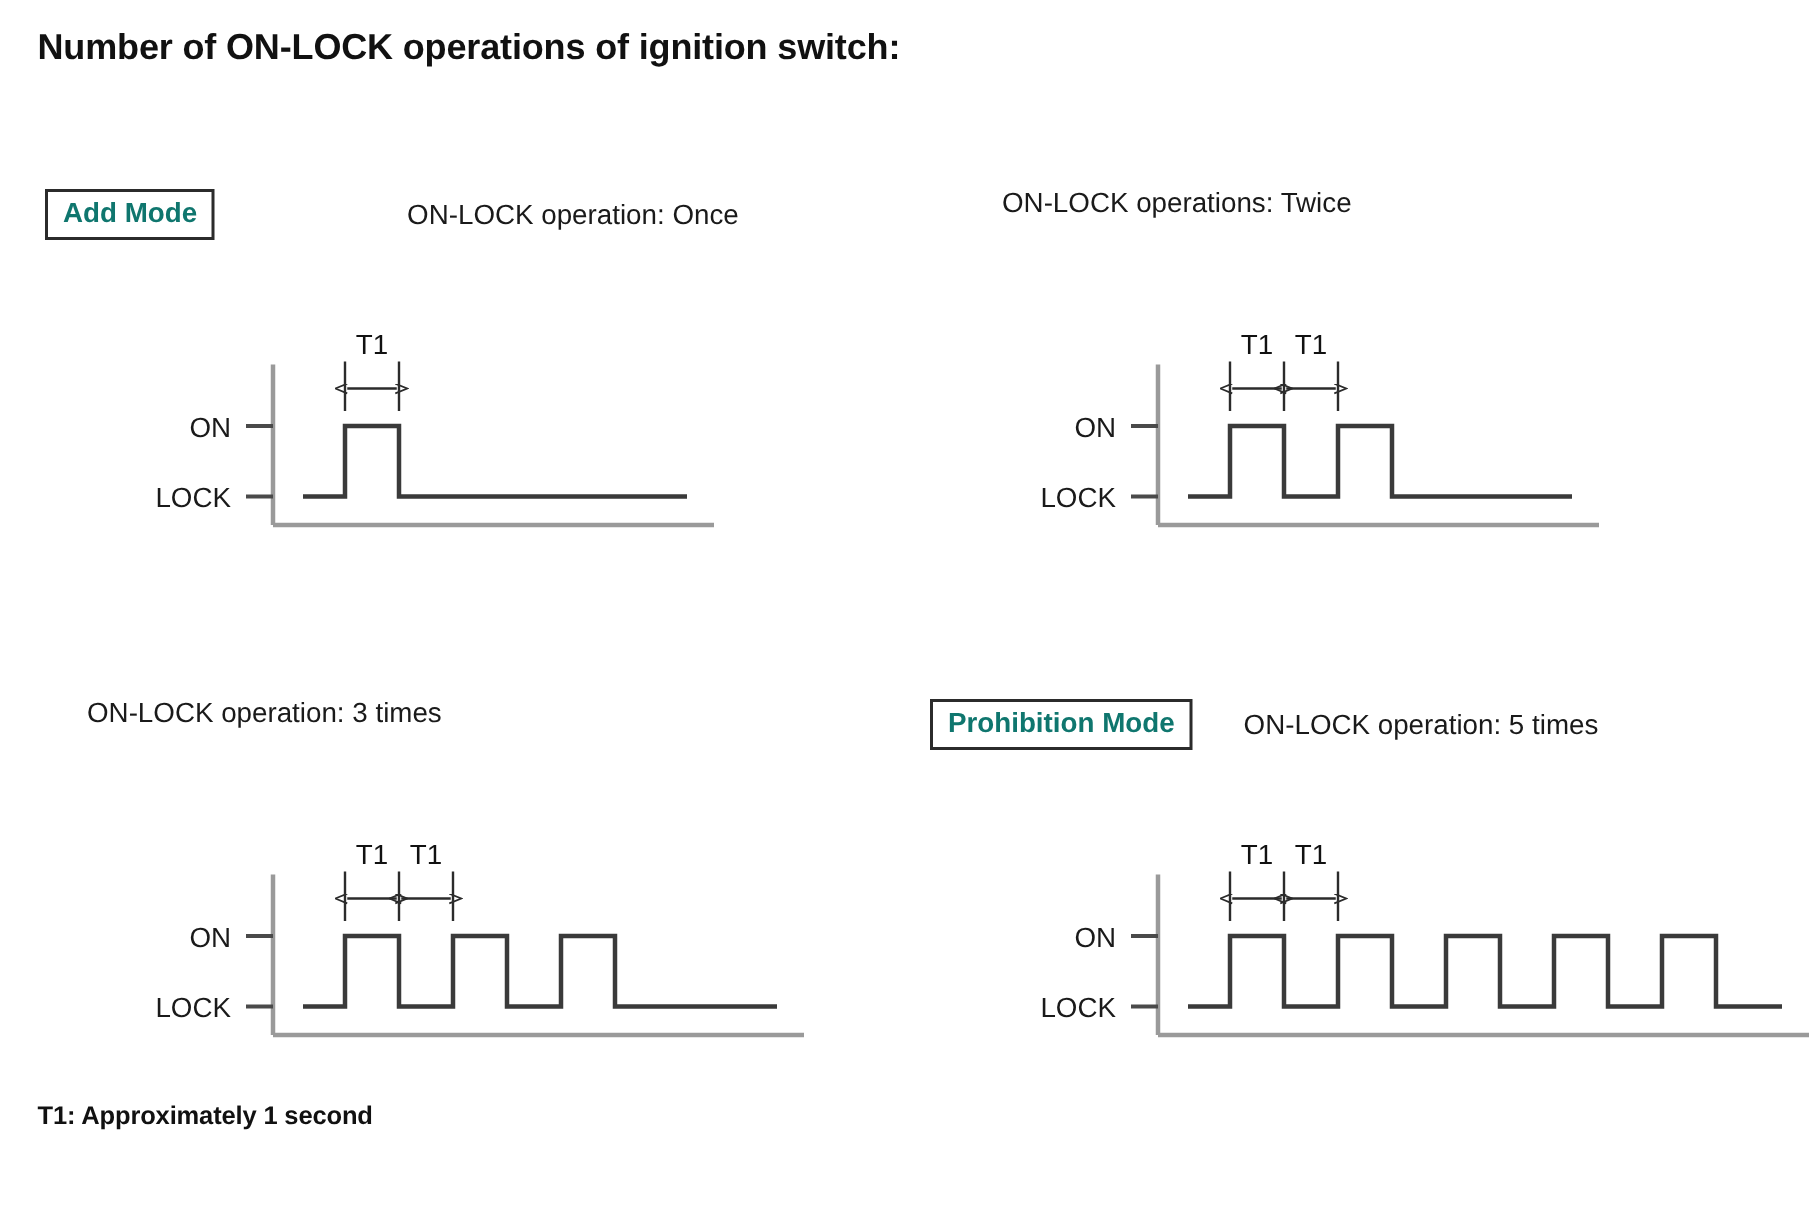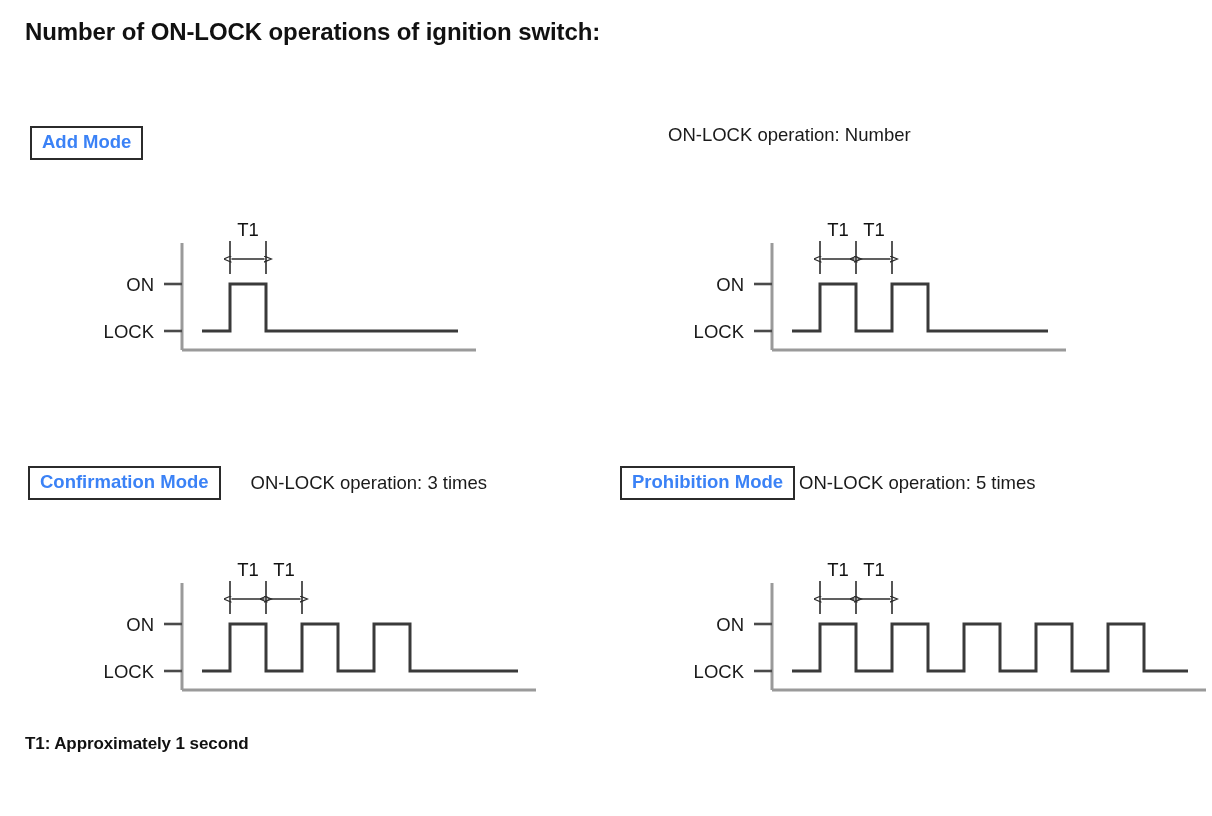--- a/index.html
+++ b/index.html
@@ -53,21 +53,21 @@
     align-items: center;
     white-space: nowrap;
   }
   .mode-box {
     border: 2px solid #2b2b2b;
     background: #ffffff;
     padding: 5px 10px 6px 10px;
     font-size: 18.5px;
     font-weight: bold;
     line-height: 1.0;
-    color: #3b82f6;
+    color: #0f766e;
     white-space: nowrap;
     box-sizing: border-box;
   }
   .op-text {
     font-size: 18.5px;
     font-weight: normal;
     color: #1a1a1a;
     white-space: nowrap;
     line-height: 1.0;
   }
@@ -92,20 +92,21 @@
 </style>
 </head>
 <body>
 
 <div class="page-title">Number of ON-LOCK operations of ignition switch:</div>
 
 <div id="panels-root">
     <div class="panel" style="left: 30px; top: 126px;">
       <div class="panel-header">
         <div class="mode-box">Add Mode</div>
+        <div class="op-text" style="margin-left: 128px;">ON-LOCK operation: Once</div>
       </div>
       <div class="wave-wrap" style="left: 20px; top: 90px;">
         <svg class="wave-svg" width="430" height="145" viewBox="0 0 430 145">
           <defs>
             <marker id="ah-add-mode-s" markerWidth="9" markerHeight="9" refX="8" refY="3.2" orient="auto" markerUnits="userSpaceOnUse">
               <path d="M8,0 L0,3.2 L8,6.4" fill="none" stroke="#2b2b2b" stroke-width="1.2"></path>
             </marker>
             <marker id="ah-add-mode-e" markerWidth="9" markerHeight="9" refX="1" refY="3.2" orient="auto" markerUnits="userSpaceOnUse">
               <path d="M0,0 L8,3.2 L0,6.4" fill="none" stroke="#2b2b2b" stroke-width="1.2"></path>
             </marker>
@@ -119,21 +120,21 @@
           <path d="M152,115 L180,115 L180,68 L216,68 L216,115 L408,115" fill="none" stroke="#3a3a3a" stroke-width="3" stroke-linejoin="miter" stroke-linecap="butt"></path>
           <line x1="180" y1="25" x2="180" y2="58" stroke="#2b2b2b" stroke-width="1.6"></line>
           <line x1="216" y1="25" x2="216" y2="58" stroke="#2b2b2b" stroke-width="1.6"></line>
           <line x1="181.5" y1="43" x2="214.5" y2="43" stroke="#2b2b2b" stroke-width="1.6" marker-start="url(#ah-add-mode-s)" marker-end="url(#ah-add-mode-e)"></line>
           <text x="198" y="20" text-anchor="middle" class="t1-label">T1</text>
         </svg>
       </div>
     </div>
     <div class="panel" style="left: 620px; top: 126px;">
       <div class="panel-header">
-        <div class="op-text" style="margin-left: 48px;">ON-LOCK operation: Number</div>
+        <div class="op-text" style="margin-left: 48px;">ON-LOCK operations: Twice</div>
       </div>
       <div class="wave-wrap" style="left: 20px; top: 90px;">
         <svg class="wave-svg" width="430" height="145" viewBox="0 0 430 145">
           <defs>
             <marker id="ah-rewrite-mode-s" markerWidth="9" markerHeight="9" refX="8" refY="3.2" orient="auto" markerUnits="userSpaceOnUse">
               <path d="M8,0 L0,3.2 L8,6.4" fill="none" stroke="#2b2b2b" stroke-width="1.2"></path>
             </marker>
             <marker id="ah-rewrite-mode-e" markerWidth="9" markerHeight="9" refX="1" refY="3.2" orient="auto" markerUnits="userSpaceOnUse">
               <path d="M0,0 L8,3.2 L0,6.4" fill="none" stroke="#2b2b2b" stroke-width="1.2"></path>
             </marker>
@@ -150,21 +151,20 @@
           <line x1="252" y1="25" x2="252" y2="58" stroke="#2b2b2b" stroke-width="1.6"></line>
           <line x1="181.5" y1="43" x2="214.5" y2="43" stroke="#2b2b2b" stroke-width="1.6" marker-start="url(#ah-rewrite-mode-s)" marker-end="url(#ah-rewrite-mode-e)"></line>
           <text x="198" y="20" text-anchor="middle" class="t1-label">T1</text>
           <line x1="217.5" y1="43" x2="250.5" y2="43" stroke="#2b2b2b" stroke-width="1.6" marker-start="url(#ah-rewrite-mode-s)" marker-end="url(#ah-rewrite-mode-e)"></line>
           <text x="234" y="20" text-anchor="middle" class="t1-label">T1</text>
         </svg>
       </div>
     </div>
     <div class="panel" style="left: 28px; top: 466px;">
       <div class="panel-header">
-        <div class="mode-box">Confirmation Mode</div>
         <div class="op-text" style="margin-left: 30px;">ON-LOCK operation: 3 times</div>
       </div>
       <div class="wave-wrap" style="left: 22px; top: 90px;">
         <svg class="wave-svg" width="490" height="145" viewBox="0 0 490 145">
           <defs>
             <marker id="ah-confirmation-mode-s" markerWidth="9" markerHeight="9" refX="8" refY="3.2" orient="auto" markerUnits="userSpaceOnUse">
               <path d="M8,0 L0,3.2 L8,6.4" fill="none" stroke="#2b2b2b" stroke-width="1.2"></path>
             </marker>
             <marker id="ah-confirmation-mode-e" markerWidth="9" markerHeight="9" refX="1" refY="3.2" orient="auto" markerUnits="userSpaceOnUse">
               <path d="M0,0 L8,3.2 L0,6.4" fill="none" stroke="#2b2b2b" stroke-width="1.2"></path>
@@ -183,21 +183,21 @@
           <line x1="181.5" y1="43" x2="214.5" y2="43" stroke="#2b2b2b" stroke-width="1.6" marker-start="url(#ah-confirmation-mode-s)" marker-end="url(#ah-confirmation-mode-e)"></line>
           <text x="198" y="20" text-anchor="middle" class="t1-label">T1</text>
           <line x1="217.5" y1="43" x2="250.5" y2="43" stroke="#2b2b2b" stroke-width="1.6" marker-start="url(#ah-confirmation-mode-s)" marker-end="url(#ah-confirmation-mode-e)"></line>
           <text x="234" y="20" text-anchor="middle" class="t1-label">T1</text>
         </svg>
       </div>
     </div>
     <div class="panel" style="left: 620px; top: 466px;">
       <div class="panel-header">
         <div class="mode-box">Prohibition Mode</div>
-        <div class="op-text" style="margin-left: 4px;">ON-LOCK operation: 5 times</div>
+        <div class="op-text" style="margin-left: 34px;">ON-LOCK operation: 5 times</div>
       </div>
       <div class="wave-wrap" style="left: 20px; top: 90px;">
         <svg class="wave-svg" width="570" height="145" viewBox="0 0 570 145">
           <defs>
             <marker id="ah-prohibition-mode-s" markerWidth="9" markerHeight="9" refX="8" refY="3.2" orient="auto" markerUnits="userSpaceOnUse">
               <path d="M8,0 L0,3.2 L8,6.4" fill="none" stroke="#2b2b2b" stroke-width="1.2"></path>
             </marker>
             <marker id="ah-prohibition-mode-e" markerWidth="9" markerHeight="9" refX="1" refY="3.2" orient="auto" markerUnits="userSpaceOnUse">
               <path d="M0,0 L8,3.2 L0,6.4" fill="none" stroke="#2b2b2b" stroke-width="1.2"></path>
             </marker>

